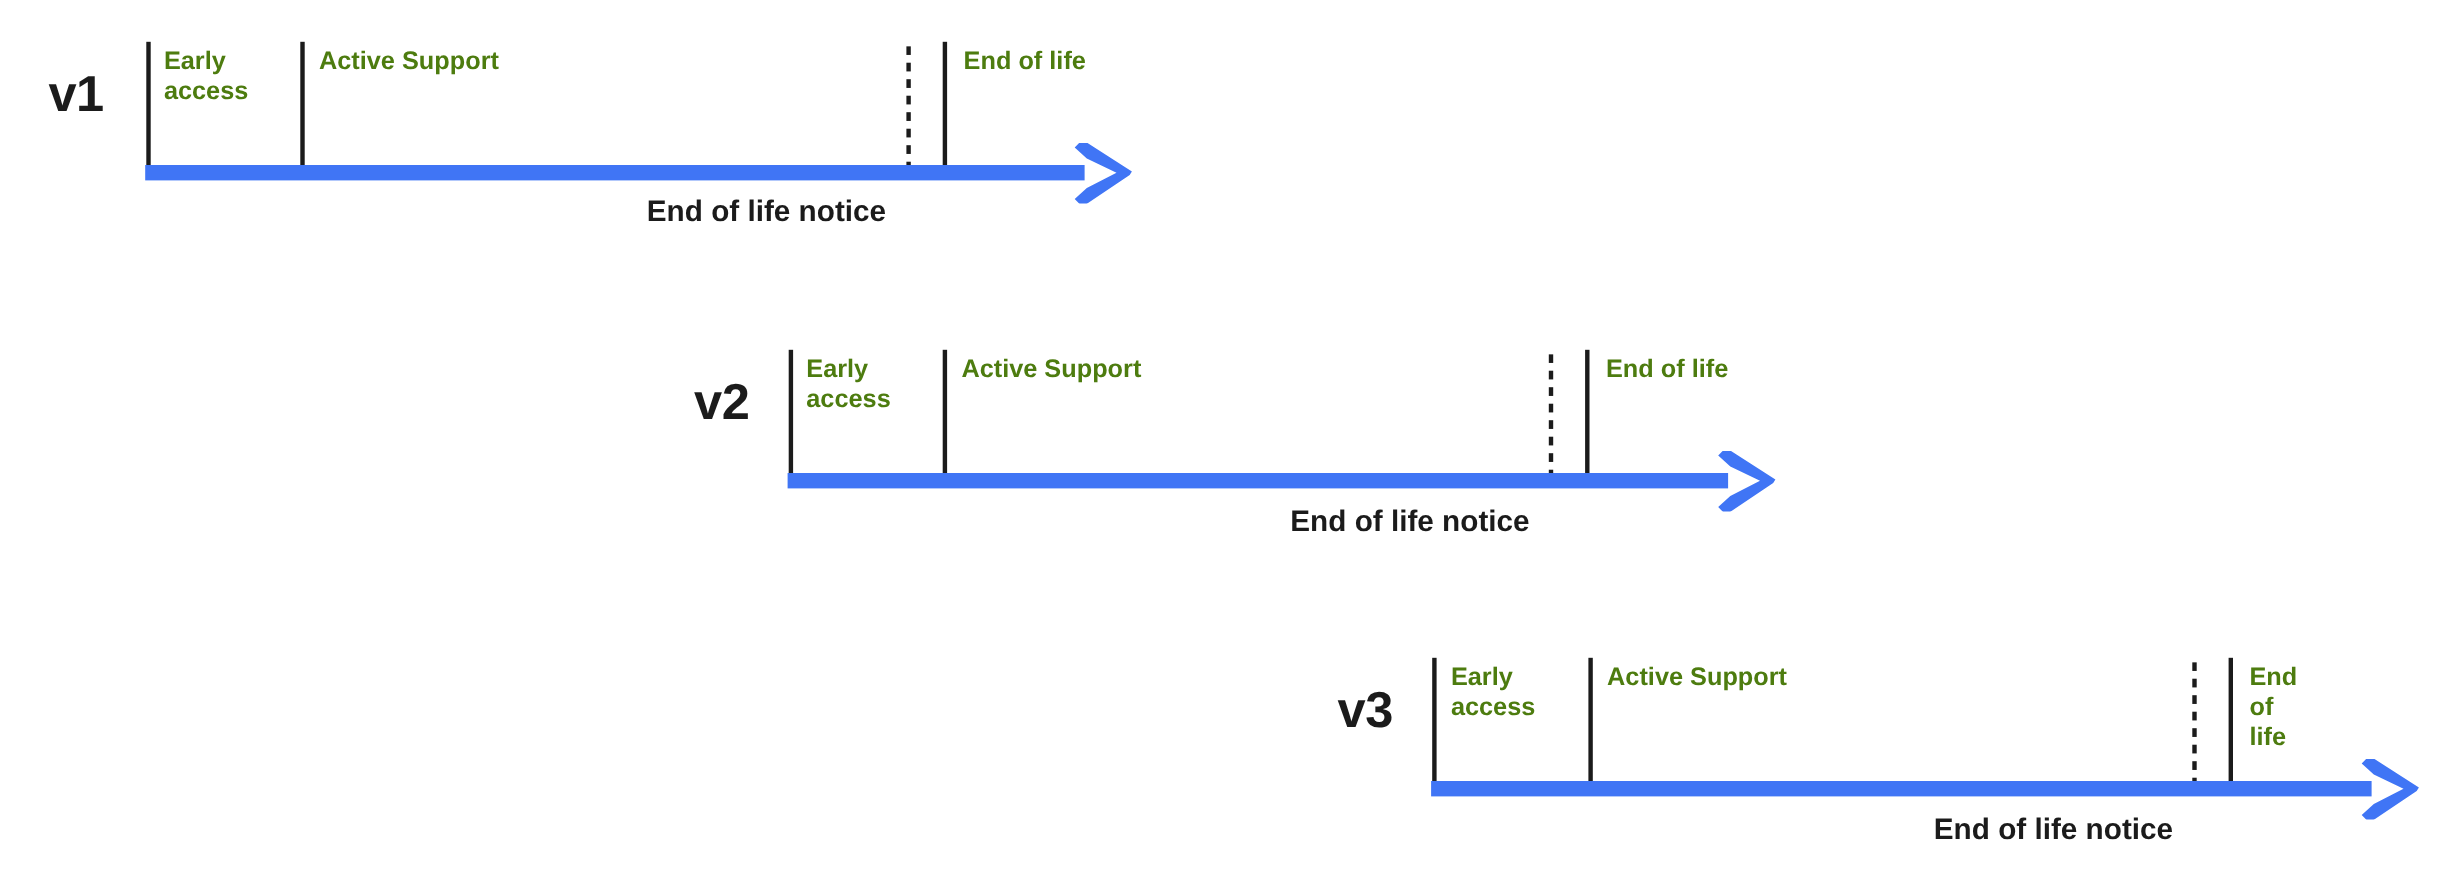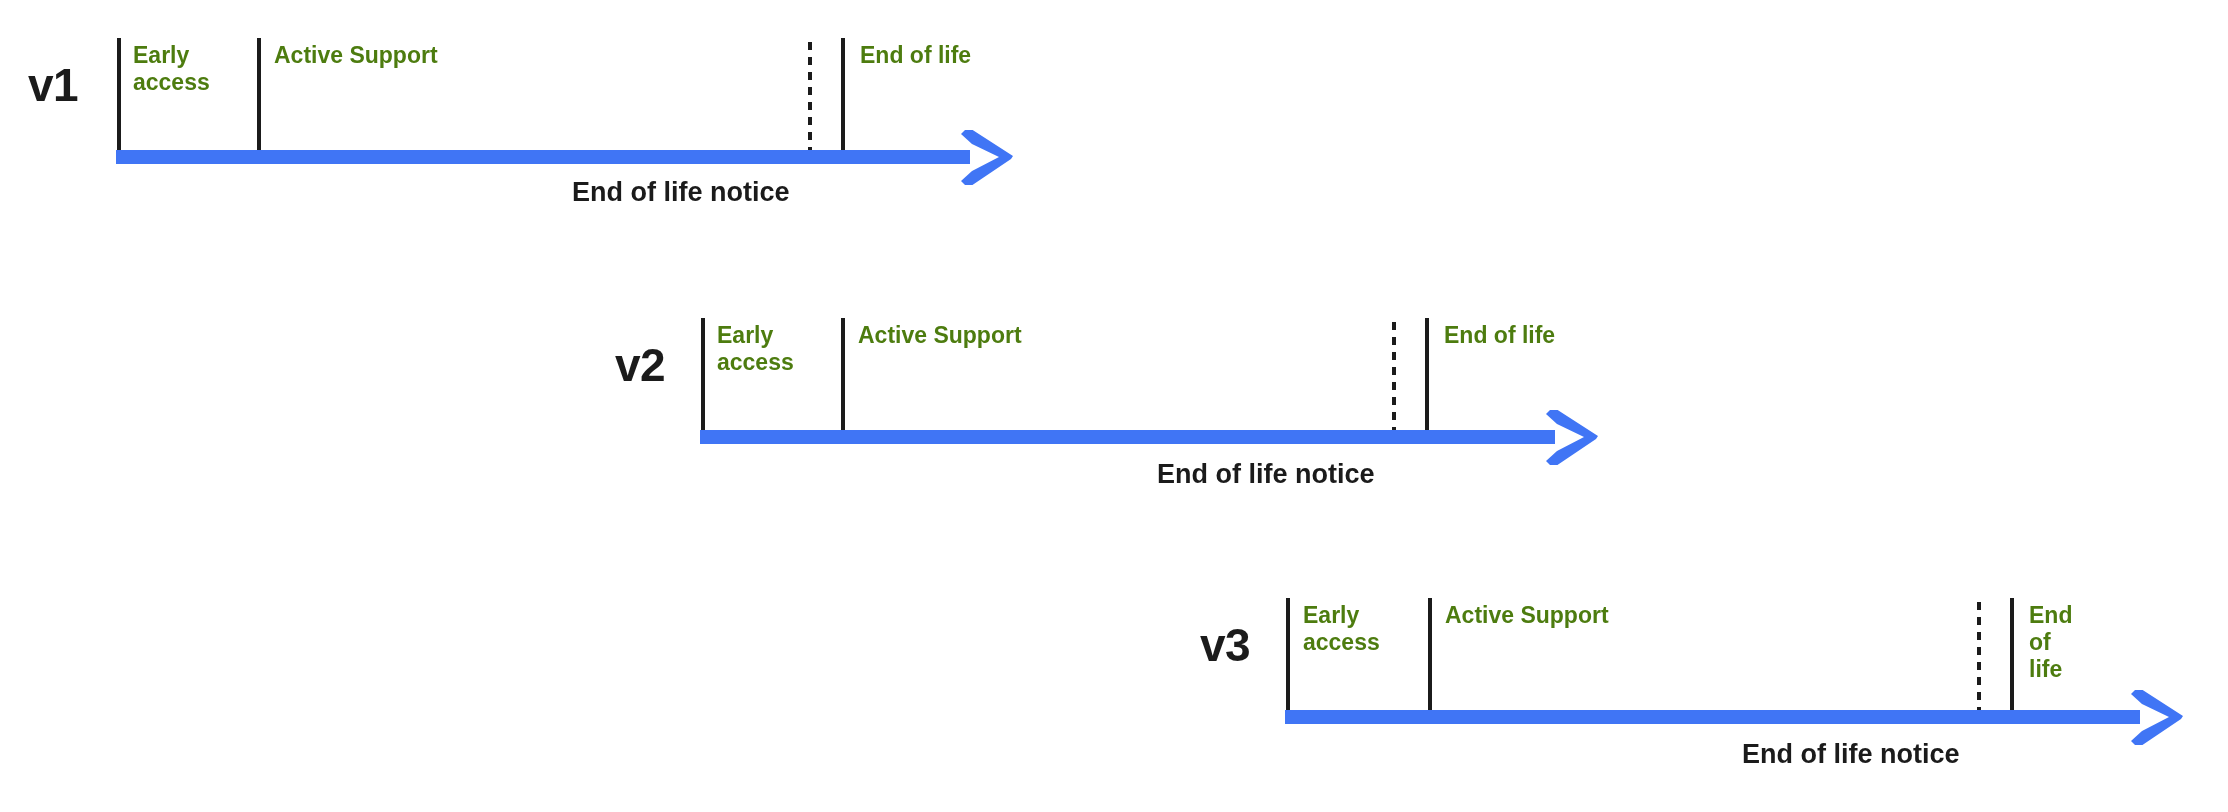--- a/index.html
+++ b/index.html
@@ -13,21 +13,21 @@
   }
   #canvas {
     position: relative;
     width: 2228px;
     height: 812px;
     background: #ffffff;
     overflow: hidden;
   }
   .timeline-row {
     position: absolute;
-    left: 0;
+    left: 16px;
     top: 0;
     width: 1919px;
     height: 812px;
     pointer-events: none;
   }
   .timeline-row > * { pointer-events: auto; }
 
   
   .version-label {
     position: absolute;

